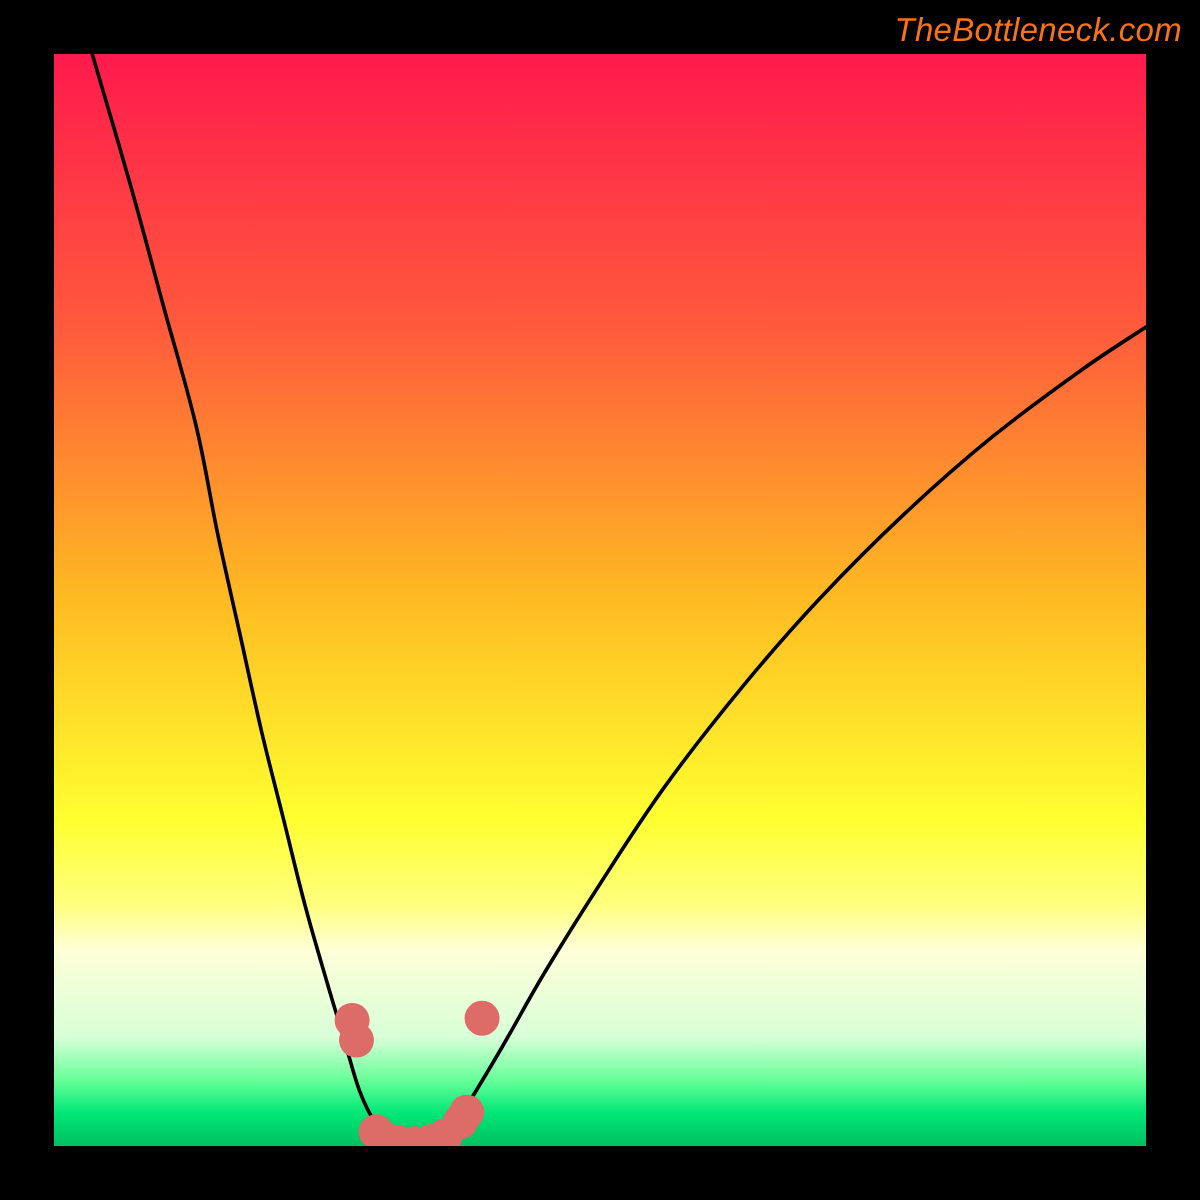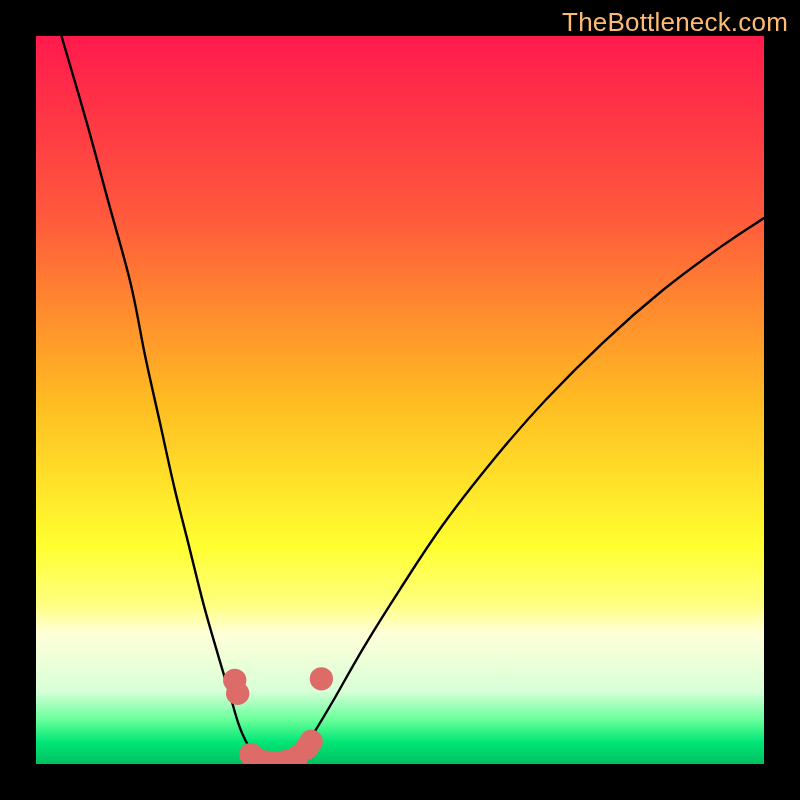--- a/index.html
+++ b/index.html
@@ -21,24 +21,25 @@
   left: 36px;
   top: 36px;
   width: 728px;
   height: 728px;
 }
 .watermark {
   position: absolute;
   top: 7px;
   right: 12px;
   font-family: Arial, Helvetica, sans-serif;
-  font-size: 26px;
+  font-size: 22px;
   font-weight: 500;
-  color: #fdba74;
+  color: #f97316;
   letter-spacing: 0.2px;
+  font-style: italic;
 }
 svg {
   display: block;
 }
 </style>
 </head>
 <body>
 
 <div class="chart-container">
   <div class="watermark">TheBottleneck.com</div>

